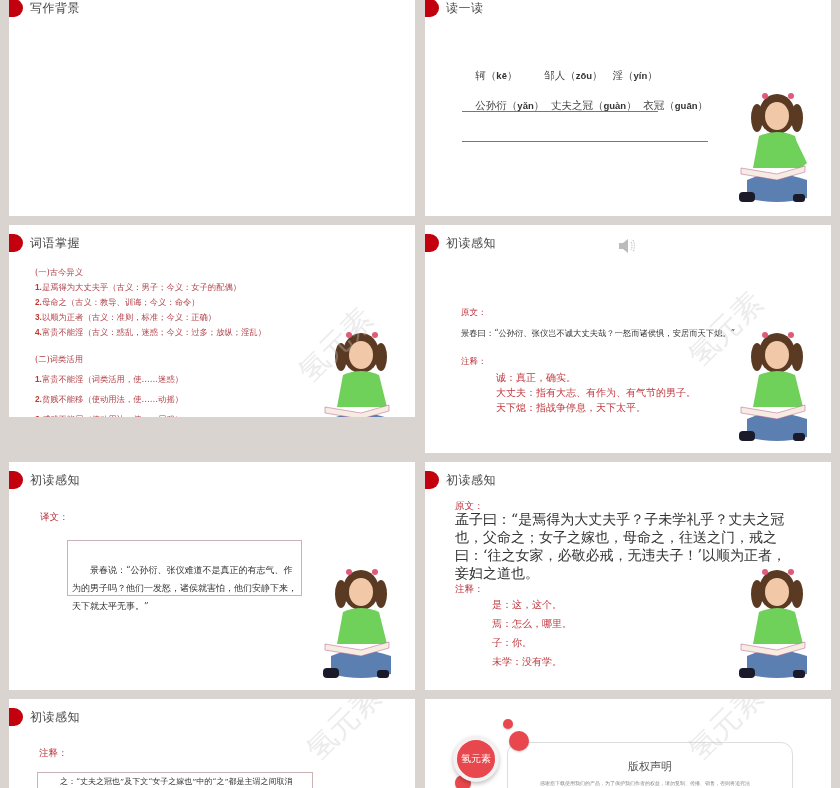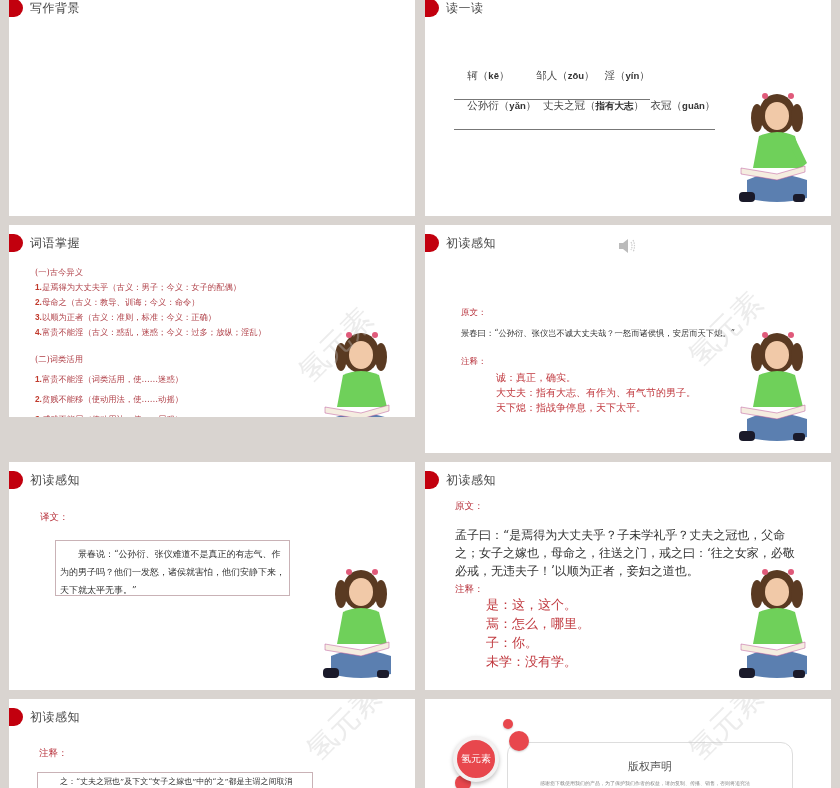--- a/index.html
+++ b/index.html
@@ -15,40 +15,40 @@
   .s7 { left: 9px; top: 699px; width: 406px; height: 100px; }
   .s8 { left: 425px; top: 699px; width: 406px; height: 100px; }
 
   .title-row { position: absolute; left: 0; top: 8px; height: 20px; display: flex; align-items: center; }
   .s1 .title-row, .s2 .title-row { top: 4px; }
   .marker { width: 14px; height: 18px; background: #c2000e; border-radius: 0 9px 9px 0; margin-right: 7px; }
   .title { font-size: 12px; color: #444; letter-spacing: 0.5px; }
 
   .box1 { position: absolute; left: 22px; top: 72px; width: 363px; height: 57px; border: 1px solid #d9c6c6; padding: 4px 4px; font-size: 9.5px; line-height: 20px; color: #333; }
 
-  .py-line { position: absolute; left: 29px; font-size: 10.5px; color: #444; border-bottom: 1px solid #777; padding-bottom: 4px; white-space: pre; }
+  .py-line { position: absolute; left: 37px; font-size: 10.5px; color: #444; border-bottom: 1px solid #777; padding-bottom: 16px; white-space: pre; }
   .py-line .py { font-family: "Liberation Sans", sans-serif; font-weight: bold; font-size: 9.5px; color: #333; }
   .list-small { position: absolute; left: 26px; font-size: 8.3px; line-height: 15px; color: #b04048; }
   .list-small .num { font-family: "Liberation Sans", sans-serif; color: #c0392b; font-weight: bold; }
 
   .girl { position: absolute; width: 82px; height: 122px; }
   .girl svg { width: 100%; height: 100%; }
 
   .speaker { position: absolute; left: 192px; top: 12px; width: 20px; height: 18px; }
 
   .watermark { position: absolute; font-size: 30px; color: rgba(200,200,200,0.35); transform: rotate(-45deg); font-family: "DejaVu Sans", sans-serif; pointer-events: none; }
 
   .instr { position: absolute; left: 36px; top: 50px; font-size: 11.5px; color: #333; letter-spacing: 0.3px; }
   .label-red { color: #b8323c; font-size: 8.5px; }
   .body-small { font-size: 8.3px; color: #333; }
 
-  .box5 { position: absolute; left: 46px; top: 78px; width: 235px; height: 56px; border: 1px solid #c9b2b6; padding: 4px 4px; font-size: 9px; line-height: 18px; color: #333; }
-
-  .s6-text { position: absolute; left: 30px; top: 64px; width: 340px; font-size: 12px; line-height: 18px; color: #333; }
-  .s6-notes { position: absolute; left: 61px; top: 133px; font-size: 13px; line-height: 19px; color: #c0393f; }
+  .box5 { position: absolute; left: 58px; top: 78px; width: 235px; height: 56px; border: 1px solid #c9b2b6; padding: 20px 4px; font-size: 9px; line-height: 18px; color: #333; }
+
+  .s6-text { position: absolute; left: 30px; top: 48px; width: 340px; font-size: 14px; line-height: 18px; color: #333; }
+  .s6-notes { position: absolute; left: 67px; top: 133px; font-size: 10px; line-height: 19px; color: #c0393f; }
 
   .box7 { position: absolute; left: 28px; top: 73px; width: 276px; height: 40px; border: 1px solid #c9b2b6; padding: 3px 4px 0 22px; font-size: 8px; color: #333; }
 
   .copyright-card { position: absolute; left: 82px; top: 43px; width: 286px; height: 80px; border: 1px solid #ddd; border-radius: 12px; background: #fff; }
   .copyright-title { position: absolute; left: 0; right: 0; top: 16px; text-align: center; font-size: 11px; color: #555; font-family: "DejaVu Sans", sans-serif; }
   .copyright-body { position: absolute; left: 32px; top: 37px; font-size: 5px; color: #888; font-family: "DejaVu Sans", sans-serif; white-space: nowrap; }
   .logo-circle { position: absolute; left: 28px; top: 37px; width: 46px; height: 46px; border-radius: 50%; background: #e8474d; border: 4px solid #f3f1f1; box-shadow: 0 2px 4px rgba(0,0,0,0.25); display: flex; align-items: center; justify-content: center; color: #fff; font-size: 10px; font-family: "DejaVu Sans", sans-serif; }
   .dot { position: absolute; border-radius: 50%; background: #e8474d; box-shadow: 0 1px 2px rgba(0,0,0,0.2); }
 </style>
 </head>
@@ -63,21 +63,21 @@
 
 <div class="slide s2">
   <div class="title-row">
     <div class="marker"></div>
     <span class="title">读一读</span>
   </div>
   <div class="py-line" style="top:63px;">
     <span>轲（</span><span class="py">kē</span><span>）</span>        <span>邹人（</span><span class="py">zōu</span><span>）</span>   <span>淫（</span><span class="py">yín</span><span>）</span>
   </div>
   <div class="py-line" style="top:93px;">
-    <span>公孙衍（</span><span class="py">yǎn</span><span>）</span>  <span>丈夫之冠（</span><span class="py">指有大志</span><span>）</span>  <span>衣冠（</span><span class="py">guān</span><span>）</span>
+    <span>公孙衍（</span><span class="py">yǎn</span><span>）</span>  <span>丈夫之冠（</span><span class="py">guàn</span><span>）</span>  <span>衣冠（</span><span class="py">guān</span><span>）</span>
   </div>
   <div class="girl" style="left:308px; top:94px;">
     <svg viewBox="0 0 82 122">
       <ellipse cx="44" cy="26" rx="18" ry="20" fill="#5a3a22"></ellipse>
       <ellipse cx="24" cy="30" rx="6" ry="14" fill="#5a3a22"></ellipse>
       <ellipse cx="64" cy="30" rx="6" ry="14" fill="#5a3a22"></ellipse>
       <ellipse cx="44" cy="28" rx="12" ry="14" fill="#f1c9a8"></ellipse>
       <circle cx="32" cy="8" r="3" fill="#e05a7a"></circle>
         <circle cx="58" cy="8" r="3" fill="#e05a7a"></circle>
       <path d="M26 48 Q44 40 62 48 L70 80 L20 80 Z" fill="#6fd05a"></path>

